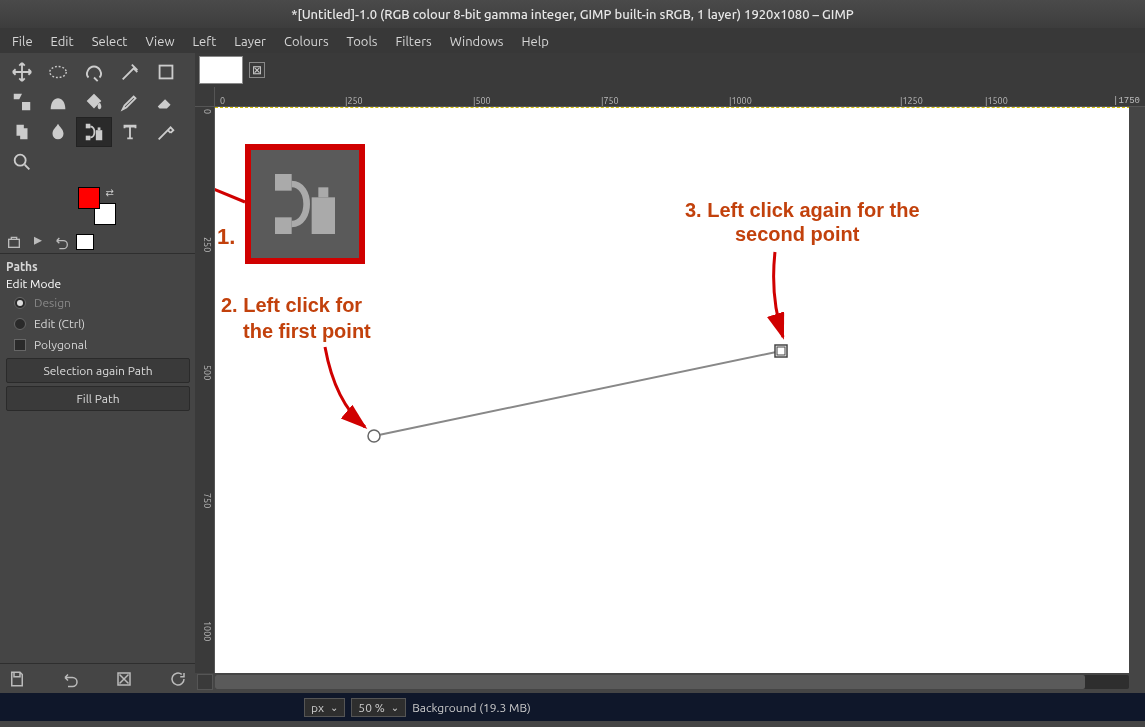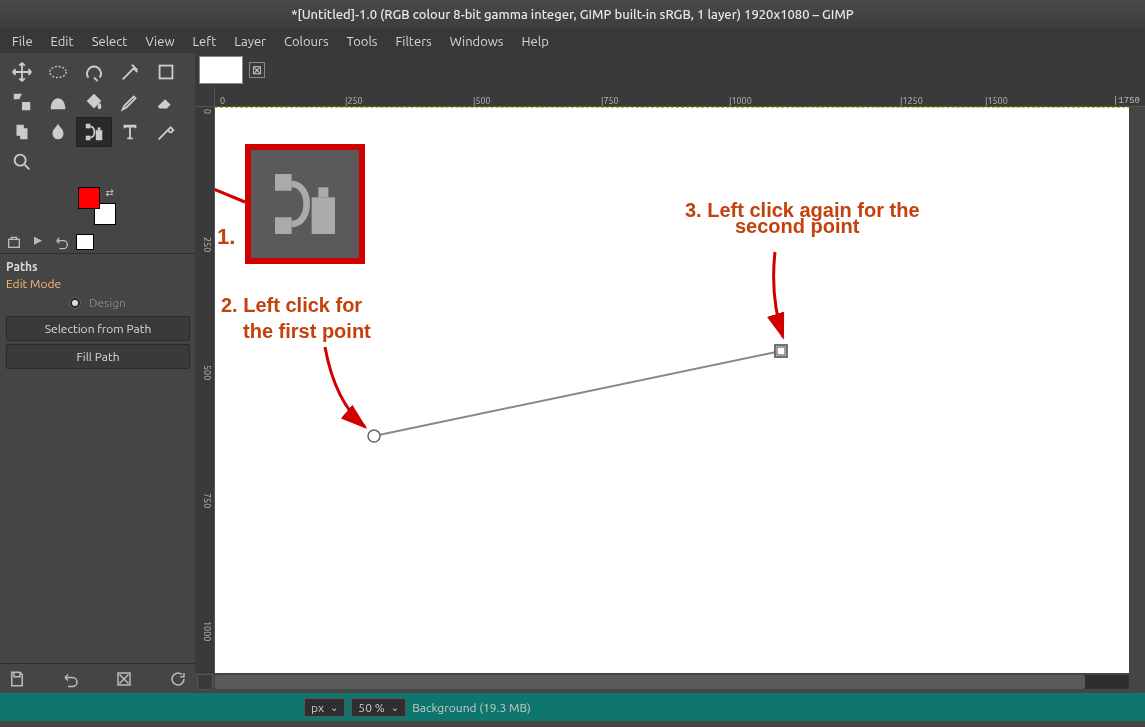--- a/index.html
+++ b/index.html
@@ -26,22 +26,22 @@
 .bg-swatch { position: absolute; bottom: 0; right: 0; width: 22px; height: 22px; background: #fff; border: 1px solid #000; }
 .swap-arrow { position: absolute; top: 0; right: 2px; font-size: 10px; color: #ccc; }
 
 .dock-tabs { display: flex; padding: 2px 4px; gap: 4px; align-items: center; border-bottom: 1px solid #2e2e2e; }
 .dock-tab { width: 20px; height: 18px; display: flex; align-items: center; justify-content: center; color: #bbb; }
 .dock-tab svg { width: 16px; height: 16px; }
 .dock-tab-color { width: 18px; height: 16px; background: #fff; border: 1px solid #000; }
 
 .options-panel { padding: 4px 6px; flex: 1; }
 .panel-title { font-weight: bold; font-size: 12px; padding: 2px 0; }
-.panel-sub { font-size: 12px; color: #fdba74; padding: 2px 0; }
-.radio-row, .check-row { display: flex; align-items: center; gap: 8px; padding: 4px 8px; font-size: 12px; justify-content: center; }
+.panel-sub { font-size: 12px; color: #ffffff; padding: 2px 0; }
+.radio-row, .check-row { display: flex; align-items: center; gap: 8px; padding: 4px 8px; font-size: 12px; }
 .radio { width: 12px; height: 12px; border-radius: 50%; background: #2a2a2a; border: 1px solid #666; display: flex; align-items: center; justify-content: center; }
 .radio.checked::after { content:""; width:6px; height:6px; border-radius:50%; background:#ddd; }
 .checkbox { width: 12px; height: 12px; background: #2a2a2a; border: 1px solid #666; }
 
 .panel-btn { display: block; width: 184px; margin: 3px auto; padding: 5px; background: #3a3a3a; border: 1px solid #2a2a2a; text-align: center; font-size: 12px; color: #ddd; cursor: pointer; border-radius: 2px; }
 
 .bottom-bar { height: 30px; border-top: 1px solid #2e2e2e; display: flex; align-items: center; justify-content: space-between; padding: 0 8px; }
 .bottom-bar svg { width: 18px; height: 18px; color: #bbb; }
 
 .canvas-area { flex: 1; display: flex; flex-direction: column; position: relative; background: #454545; }
@@ -61,21 +61,21 @@
 .dashed-border { position: absolute; top: 0; left: 0; width: 930px; height: 570px; border-top: 1px dashed #d5c000; border-bottom: 1px dashed #d5c000; pointer-events: none; }
 
 .scroll-h { position: absolute; left: 20px; right: 16px; bottom: 4px; height: 14px; background: #2e2e2e; border-radius: 2px; }
 .scroll-h-thumb { position: absolute; left: 0; width: 870px; height: 100%; background: #5a5a5a; border-radius: 2px; }
 
 .nav-btn { position: absolute; bottom: 3px; left: 2px; width: 16px; height: 16px; background: #3a3a3a; border: 1px solid #555; }
 
 .annotation { position: absolute; color: #c2410c; font-weight: bold; font-family: "Liberation Sans", Arial, sans-serif; }
 .red-box { position: absolute; border: 6px solid #d00000; background: #5a5a5a; display: flex; align-items: center; justify-content: center; }
 
-.status-bar { height: 28px; background: #0f766e; display: flex; align-items: center; padding: 0 8px; gap: 6px; font-size: 12px; color: #ccc; }
+.status-bar { height: 28px; background: #0f172a; display: flex; align-items: center; padding: 0 8px; gap: 6px; font-size: 12px; color: #ccc; }
 .status-sel { background: #2e2e2e; border: 1px solid #555; padding: 2px 6px; display: flex; align-items: center; gap: 6px; }
 .chev { font-size: 10px; }
 </style>
 </head>
 <body>
 
 <div class="titlebar">*[Untitled]-1.0 (RGB colour 8-bit gamma integer, GIMP built-in sRGB, 1 layer) 1920x1080 – GIMP</div>
 
 <div class="menubar">
   <span>File</span>
@@ -220,21 +220,29 @@
       <div class="dock-tab-color"></div>
     </div>
 
     <div class="options-panel">
       <div class="panel-title">Paths</div>
       <div class="panel-sub">Edit Mode</div>
       <div class="radio-row">
           <span class="radio checked"></span>
           <span style="color:#888">Design</span>
         </div>
-      <div class="panel-btn">Selection from Path</div>
+      <div class="radio-row">
+          <span class="radio"></span>
+          <span>Edit (Ctrl)</span>
+        </div>
+      <div class="check-row">
+          <span class="checkbox"></span>
+          <span>Polygonal</span>
+        </div>
+      <div class="panel-btn">Selection again Path</div>
       <div class="panel-btn">Fill Path</div>
     </div>
 
     <div class="bottom-bar">
       <svg viewBox="0 0 24 24" fill="none" stroke="currentColor" stroke-width="2">
           <path d="M5 3h11l3 3v15H5z M8 3v6h8V3"></path>
         </svg>
       <svg viewBox="0 0 24 24" fill="none" stroke="currentColor" stroke-width="2">
           <path d="M4 10h10a6 6 0 010 12H8M4 10l4-4M4 10l4 4"></path>
         </svg>
@@ -306,21 +314,21 @@
         <svg style="position:absolute;top:235px;left:100px" width="80" height="100">
           <defs>
               <marker id="ah2" markerWidth="10" markerHeight="10" refX="8" refY="3" orient="auto">
                 <path d="M0,0 L0,6 L9,3 z" fill="#d00000"></path>
               </marker>
             </defs>
           <path d="M10 5 Q20 60 50 85" stroke="#d00000" stroke-width="3" fill="none" marker-end="url(#ah2)"></path>
         </svg>
 
         <div class="annotation" style="top:92px;left:470px;font-size:20px">3. Left click again for the</div>
-        <div class="annotation" style="top:108px;left:520px;font-size:20px">second point</div>
+        <div class="annotation" style="top:116px;left:520px;font-size:20px">second point</div>
         <svg style="position:absolute;top:140px;left:550px" width="40" height="100">
           <defs>
               <marker id="ah3" markerWidth="10" markerHeight="10" refX="8" refY="3" orient="auto">
                 <path d="M0,0 L0,6 L9,3 z" fill="#d00000"></path>
               </marker>
             </defs>
           <path d="M10 5 Q5 50 18 90" stroke="#d00000" stroke-width="3" fill="none" marker-end="url(#ah3)"></path>
         </svg>
       </div>
       <div class="dashed-border"></div>

